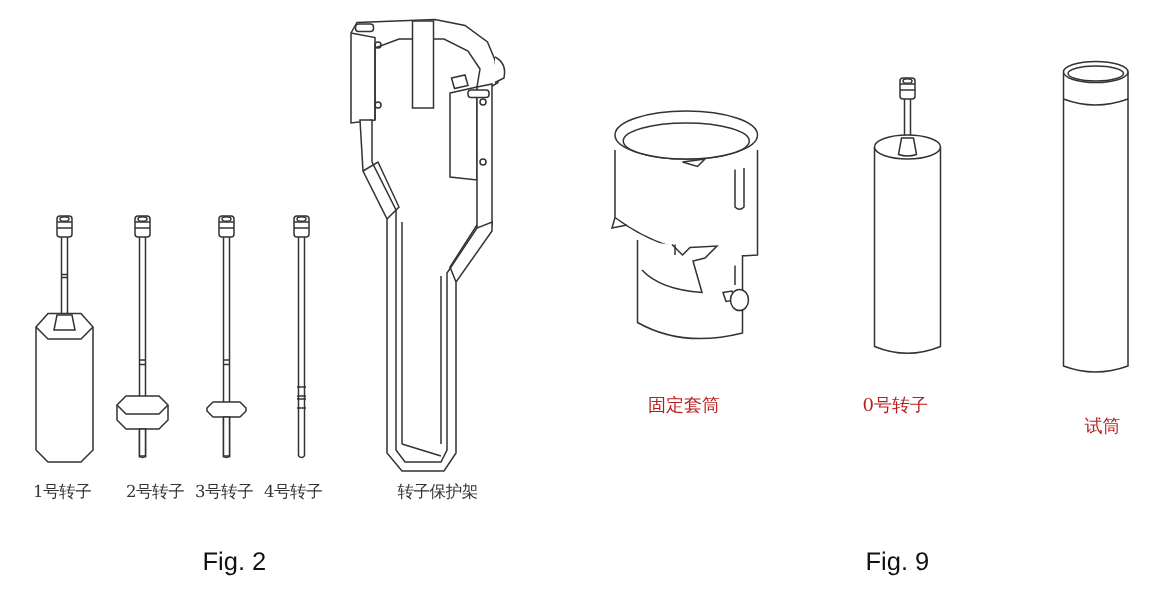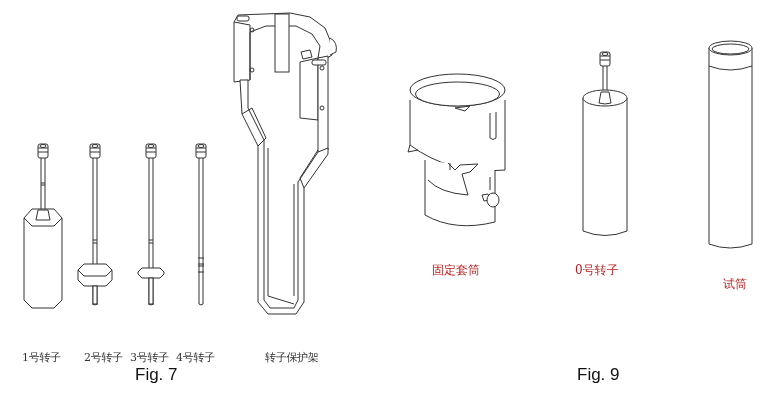--- a/index.html
+++ b/index.html
@@ -1,20 +1,20 @@
 <!DOCTYPE html>
 <html><head>
 <meta charset="utf-8">
 <style>
   html, body { margin:0; padding:0; background:#ffffff; }
   body { width:775px; height:402px; position:relative; overflow:hidden;
          font-family:"DejaVu Serif", serif; color:#222; }
   svg { position:absolute; left:0; top:0; }
   .lbl { position:absolute; font-size:11px; color:#333; white-space:nowrap;
-         font-family:"DejaVu Serif", serif; letter-spacing:-0.3px;margin-top:30px; }
+         font-family:"DejaVu Serif", serif; letter-spacing:-0.3px; }
   .lbl2 { position:absolute; font-size:12px; color:#b91c1c; white-space:nowrap;
          font-family:"DejaVu Serif", serif; }
   .cap { position:absolute; font-size:17px; color:#111; white-space:nowrap;
          font-family:"Liberation Sans", sans-serif; }
   .ln { fill:none; stroke:#333; stroke-width:1; }
   .lnw { fill:#fff; stroke:#333; stroke-width:1; }
 </style>
 </head>
 <body>
 
@@ -103,21 +103,21 @@
       <line class="ln" x1="268" y1="296" x2="294" y2="304"></line>
     </g>
   </svg>
 
   <span class="lbl" style="left:22px;top:320px">1号转子</span>
   <span class="lbl" style="left:84px;top:320px">2号转子</span>
   <span class="lbl" style="left:130px;top:320px">3号转子</span>
   <span class="lbl" style="left:176px;top:320px">4号转子</span>
   <span class="lbl" style="left:265px;top:320px">转子保护架</span>
 
-  <span class="cap" style="left:135px;top:365px">Fig. 7</span>
+  <span class="cap" style="left:135px;top:365px">Fig. 2</span>
 </div>
 
 <div>
   <svg width="775" height="402" viewBox="0 0 775 402">
 
     <g>
       <path class="lnw" d="M410 100 L410 145 Q450 175 505 170 L505 100"></path>
       <ellipse class="lnw" cx="457.5" cy="90" rx="47.5" ry="16"></ellipse>
       <ellipse class="lnw" cx="457.5" cy="94" rx="42" ry="12"></ellipse>
       <path class="ln" d="M410 145 L408 152 L418 150"></path>

